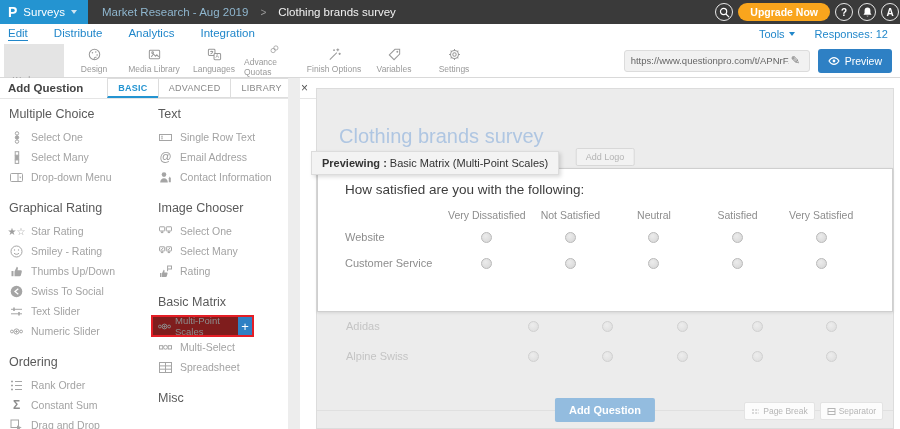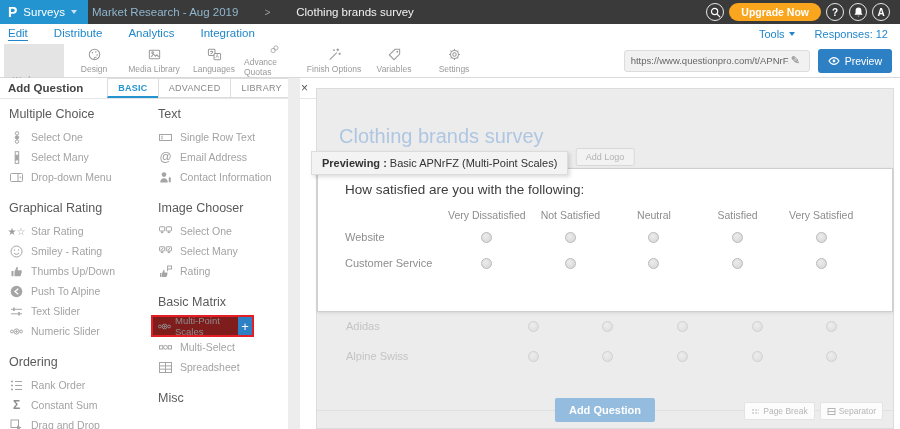--- a/index.html
+++ b/index.html
@@ -6,25 +6,25 @@
   html,body { width:900px; height:429px; overflow:hidden; }
   body { font-family:"Liberation Sans", sans-serif; position:relative; background:#fff; }
   svg { display:block; }
 
   
   .topbar { position:absolute; top:0; left:0; width:900px; height:24px; background:#3a3a3a; display:flex; align-items:center; color:#fff; }
   .logo-area { width:88px; height:100%; background:#2494d1; display:flex; align-items:center; padding:0 8px; gap:6px; }
   .logo-p { font-weight:bold; font-size:14px; color:#fff; }
   .product { font-size:11.5px; color:#fff; }
   .caret { width:0; height:0; border-left:3.5px solid transparent; border-right:3.5px solid transparent; border-top:4px solid #cfe4f2; }
-  .crumb { margin-left:4px; font-size:11.5px; display:flex; align-items:center; gap:26px;justify-content:space-between; }
+  .crumb { margin-left:14px; font-size:11.5px; display:flex; align-items:center; gap:12px;justify-content:space-between; }
   .crumb .parent { color:#8fb6ce; }
   .crumb .sep { color:#9a9a9a; font-size:10px; }
   .crumb .current { color:#f2f2f2; }
-  .top-right { margin-left:auto; display:flex; align-items:center; gap:5px; padding-right:10px; }
+  .top-right { margin-left:auto; display:flex; align-items:center; gap:5px; padding-right:1px; }
   .circle-ic { width:18px; height:18px; border:1.4px solid #e8e8e8; border-radius:50%; display:flex; align-items:center; justify-content:center; font-size:10px; font-weight:bold; color:#fff; }
   .upgrade { background:#f9a51d; color:#fff; border:none; border-radius:10px; padding:3px 12px; font-size:10.5px; font-weight:bold; font-family:inherit; }
 
   
   .menubar { position:absolute; top:24px; left:0; width:900px; height:20px; background:#fff; display:flex; align-items:center; font-size:11.5px; color:#2187ca; }
   .menu-items { display:flex; gap:26px; margin-left:8px; }
   .menu-item { cursor:default; }
   .menu-item.active { border-bottom:1px solid #2187ca; padding-bottom:1px; }
   .menu-right { margin-left:auto; display:flex; align-items:center; gap:20px; padding-right:12px; font-size:11px; }
   .tools { display:flex; align-items:center; gap:4px; }
@@ -291,21 +291,21 @@
             </span>
           <span>Thumbs Up/Down</span>
         </div>
         <div class="qitem">
           <span class="ic">
               <svg width="13" height="13" viewBox="0 0 13 13">
                 <circle cx="6.5" cy="6.5" r="5.8" fill="#a5a5a5"></circle>
                 <path d="M8.3 3.8L5 6.5l3.3 2.7" stroke="#fff" fill="none" stroke-width="1.3"></path>
               </svg>
             </span>
-          <span>Push To Alpine</span>
+          <span>Swiss To Social</span>
         </div>
         <div class="qitem">
           <span class="ic">
               <svg width="13" height="13" viewBox="0 0 13 13" stroke="#a5a5a5">
                 <path d="M1 4.3h11"></path>
                 <path d="M4 2.6v3.4" stroke-width="1.6"></path>
                 <path d="M1 8.8h11"></path>
                 <path d="M9 7.1v3.4" stroke-width="1.6"></path>
               </svg>
             </span>
@@ -548,21 +548,21 @@
               <span class="radio"></span>
             </span>
           <span class="m-col">
               <span class="radio"></span>
             </span>
         </div>
       </div>
     </div>
 
     <div class="tooltip">
-      <b>Previewing :</b><span> Basic APNrFZ (Multi-Point Scales)</span>
+      <b>Previewing :</b><span> Basic Matrix (Multi-Point Scales)</span>
     </div>
 
     <div class="bottom-bar">
       <button class="add-q-btn">Add Question</button>
       <div class="pb-sep">
         <button class="mini-btn">
           <svg width="9" height="9" viewBox="0 0 9 9">
               <path d="M1 3h7M1 6h7" stroke="#b5b5b5" stroke-dasharray="2 1.2"></path>
             </svg>
           <span>Page Break</span>

